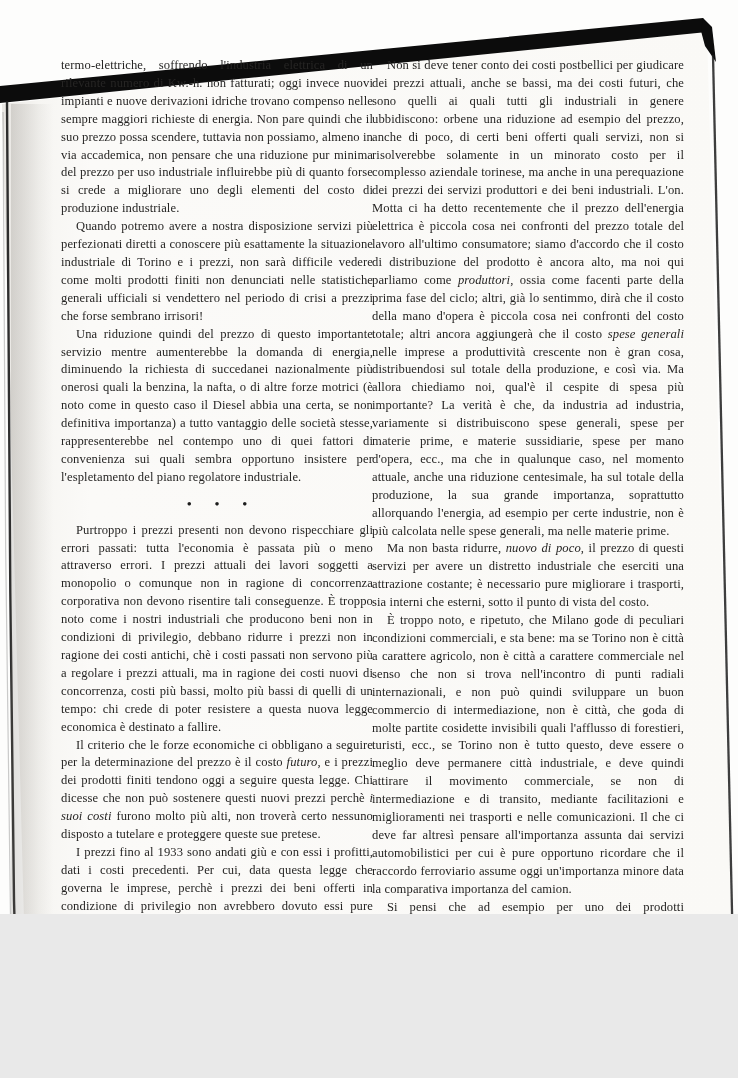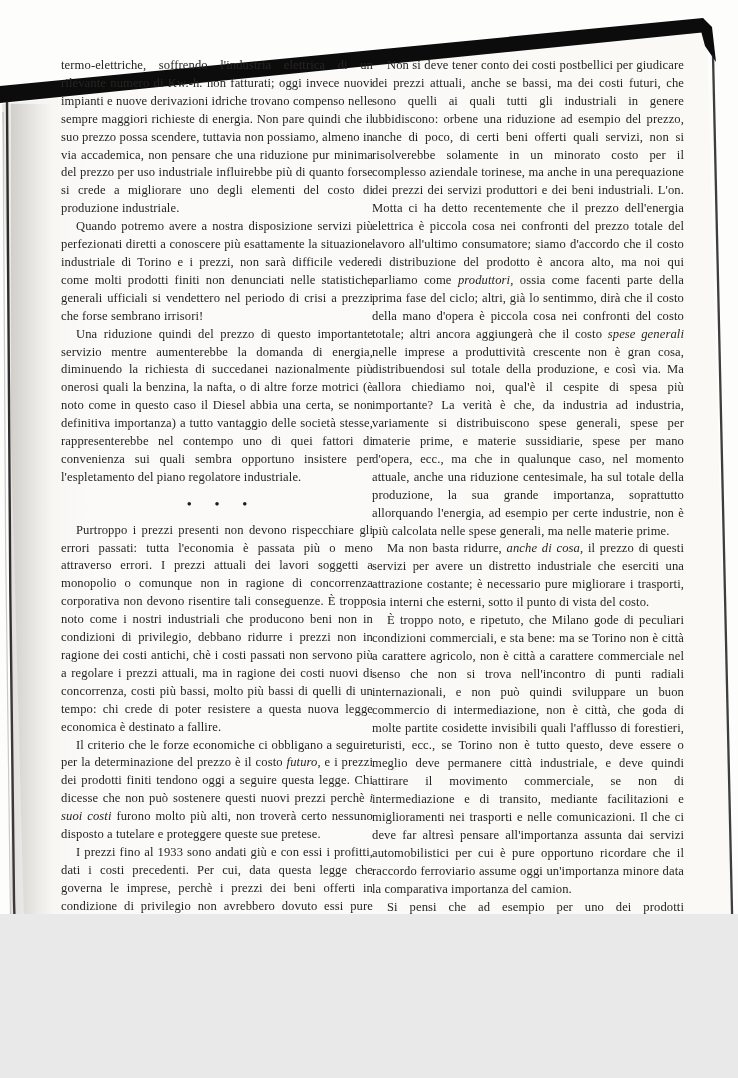--- a/index.html
+++ b/index.html
@@ -80,20 +80,20 @@
       <p class="para">termo-elettriche, soffrendo l'industria elettrica di un rilevante numero di Kw.-h. non fatturati; oggi invece nuovi impianti e nuove derivazioni idriche trovano compenso nelle sempre maggiori richieste di energia. Non pare quindi che il suo prezzo possa scendere, tuttavia non possiamo, almeno in via accademica, non pensare che una riduzione pur minima del prezzo per uso industriale influirebbe più di quanto forse si crede a migliorare uno degli elementi del costo di produzione industriale.</p>
       <p class="para indent">Quando potremo avere a nostra disposizione servizi più perfezionati diretti a conoscere più esattamente la situazione industriale di Torino e i prezzi, non sarà difficile vedere come molti prodotti finiti non denunciati nelle statistiche generali ufficiali si vendettero nel periodo di crisi a prezzi che forse sembrano irrisori!</p>
       <p class="para indent">Una riduzione quindi del prezzo di questo importante servizio mentre aumenterebbe la domanda di energia, diminuendo la richiesta di succedanei nazionalmente più onerosi quali la benzina, la nafta, o di altre forze motrici (è noto come in questo caso il Diesel abbia una certa, se non definitiva importanza) a tutto vantaggio delle società stesse, rappresenterebbe nel contempo uno di quei fattori di convenienza sui quali sembra opportuno insistere per l'espletamento del piano regolatore industriale.</p>
       <div class="separator">• • •</div>
       <p class="para indent">Purtroppo i prezzi presenti non devono rispecchiare gli errori passati: tutta l'economia è passata più o meno attraverso errori. I prezzi attuali dei lavori soggetti a monopolio o comunque non in ragione di concorrenza corporativa non devono risentire tali conseguenze. È troppo noto come i nostri industriali che producono beni non in condizioni di privilegio, debbano ridurre i prezzi non in ragione dei costi antichi, chè i costi passati non servono più a regolare i prezzi attuali, ma in ragione dei costi nuovi di concorrenza, costi più bassi, molto più bassi di quelli di un tempo: chi crede di poter resistere a questa nuova legge economica è destinato a fallire.</p>
       <p class="para indent">Il criterio che le forze economiche ci obbligano a seguire per la determinazione del prezzo è il costo <i>futuro</i>, e i prezzi dei prodotti finiti tendono oggi a seguire questa legge. Chi dicesse che non può sostenere questi nuovi prezzi perchè <i>i suoi costi</i> furono molto più alti, non troverà certo nessuno disposto a tutelare e proteggere queste sue pretese.</p>
       <p class="para indent">I prezzi fino al 1933 sono andati giù e con essi i profitti, dati i costi precedenti. Per cui, data questa legge che governa le imprese, perchè i prezzi dei beni offerti in condizione di privilegio non avrebbero dovuto essi pure regolarsi sul costo nuovo di riproduzione degli impianti?</p>
     </div>
   <div class="col col-right">
       <p class="para indent">Non si deve tener conto dei costi postbellici per giudicare dei prezzi attuali, anche se bassi, ma dei costi futuri, che sono quelli ai quali tutti gli industriali in genere ubbidiscono: orbene una riduzione ad esempio del prezzo, anche di poco, di certi beni offerti quali servizi, non si risolverebbe solamente in un minorato costo per il complesso aziendale torinese, ma anche in una perequazione dei prezzi dei servizi produttori e dei beni industriali. L'on. Motta ci ha detto recentemente che il prezzo dell'energia elettrica è piccola cosa nei confronti del prezzo totale del lavoro all'ultimo consumatore; siamo d'accordo che il costo di distribuzione del prodotto è ancora alto, ma noi qui parliamo come <i>produttori</i>, ossia come facenti parte della prima fase del ciclo; altri, già lo sentimmo, dirà che il costo della mano d'opera è piccola cosa nei confronti del costo totale; altri ancora aggiungerà che il costo <i>spese generali</i> nelle imprese a produttività crescente non è gran cosa, distribuendosi sul totale della produzione, e così via. Ma allora chiediamo noi, qual'è il cespite di spesa più importante? La verità è che, da industria ad industria, variamente si distribuiscono spese generali, spese per materie prime, e materie sussidiarie, spese per mano d'opera, ecc., ma che in qualunque caso, nel momento attuale, anche una riduzione centesimale, ha sul totale della produzione, la sua grande importanza, soprattutto allorquando l'energia, ad esempio per certe industrie, non è più calcolata nelle spese generali, ma nelle materie prime.</p>
-      <p class="para indent">Ma non basta ridurre, <i>anche di cosa</i>, il prezzo di questi servizi per avere un distretto industriale che eserciti una attrazione costante; è necessario pure migliorare i trasporti, sia interni che esterni, sotto il punto di vista del costo.</p>
+      <p class="para indent">Ma non basta ridurre, <i>nuovo di poco</i>, il prezzo di questi servizi per avere un distretto industriale che eserciti una attrazione costante; è necessario pure migliorare i trasporti, sia interni che esterni, sotto il punto di vista del costo.</p>
       <p class="para indent">È troppo noto, e ripetuto, che Milano gode di peculiari condizioni commerciali, e sta bene: ma se Torino non è città a carattere agricolo, non è città a carattere commerciale nel senso che non si trova nell'incontro di punti radiali internazionali, e non può quindi sviluppare un buon commercio di intermediazione, non è città, che goda di molte partite cosidette invisibili quali l'afflusso di forestieri, turisti, ecc., se Torino non è tutto questo, deve essere o meglio deve permanere città industriale, e deve quindi attirare il movimento commerciale, se non di intermediazione e di transito, mediante facilitazioni e miglioramenti nei trasporti e nelle comunicazioni. Il che ci deve far altresì pensare all'importanza assunta dai servizi automobilistici per cui è pure opportuno ricordare che il raccordo ferroviario assume oggi un'importanza minore data la comparativa importanza del camion.</p>
       <p class="para indent">Si pensi che ad esempio per uno dei prodotti indubbiamente fra i più pesanti, la carta, in genere le cartiere hanno maggior vantaggio a fare le spedi-</p>
     </div>
 
   <div class="printer-mark">a</div>
 
 </div>
 
 </body></html>

